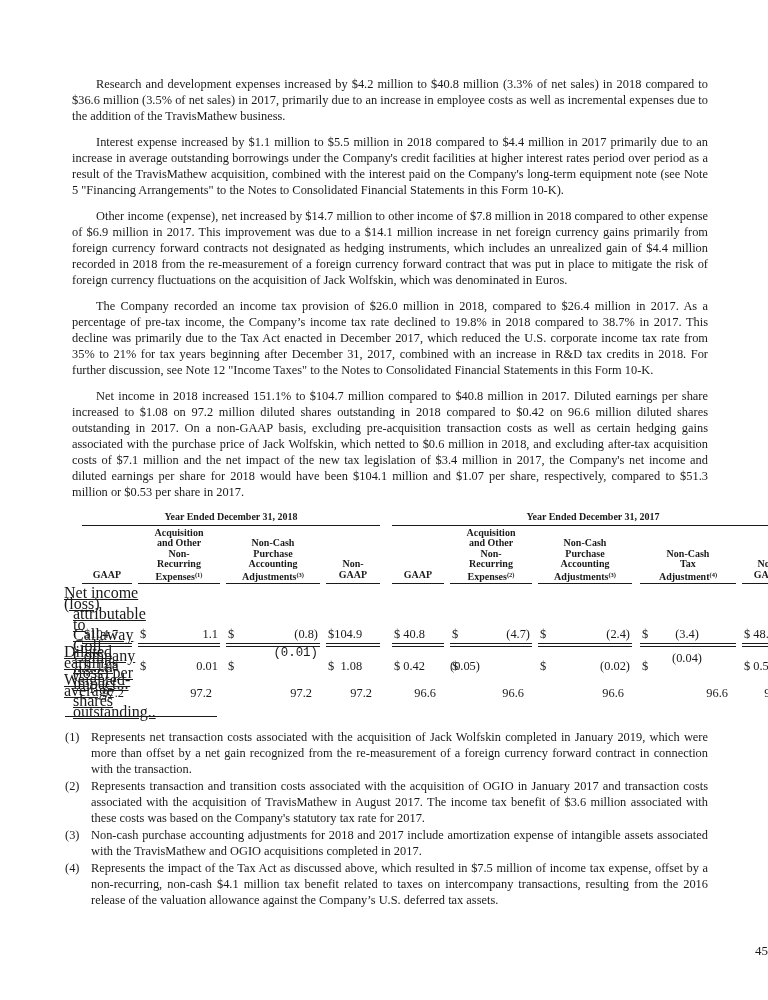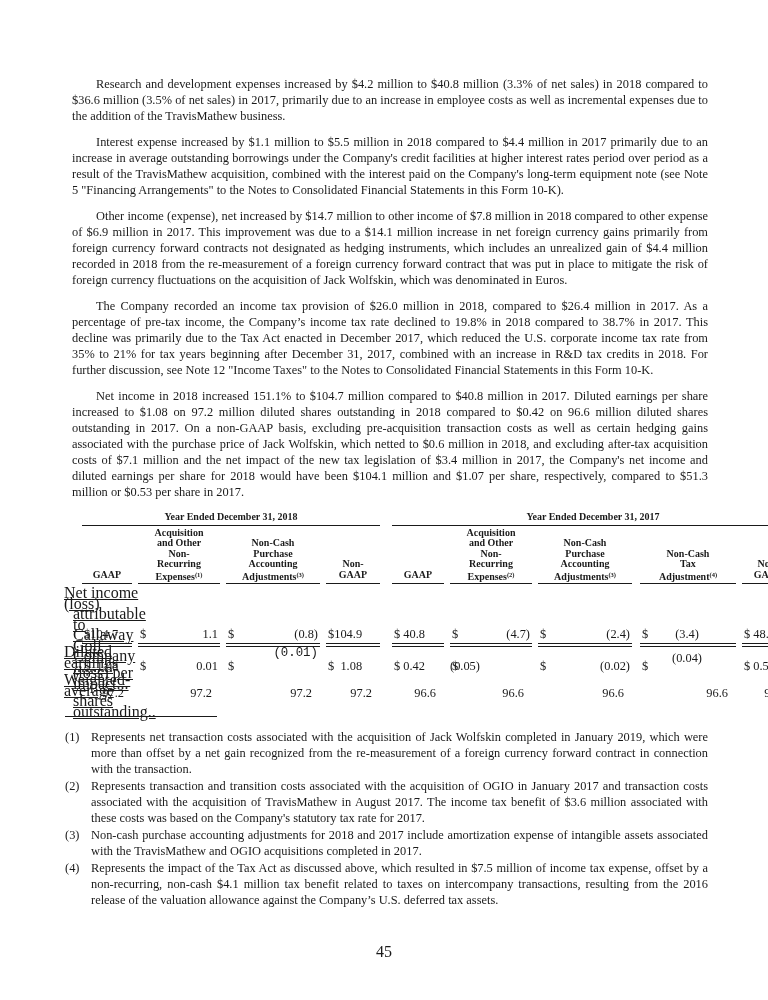--- a/index.html
+++ b/index.html
@@ -18,21 +18,21 @@
     .hline { position: absolute; border-top: 1.3px solid #1a1a1a; }
     .dline { position: absolute; border-top: 1.2px solid #1a1a1a; border-bottom: 1.2px solid #1a1a1a; height: 1.5px; }
     .rowlabel { position: absolute; left: -8px; width: 82px; font-size: 16px; line-height: 10.5px; color: #1a1a1a; text-decoration: underline; }
     .rowlabel .ind { padding-left: 9px; display: block; }
     .cell { position: absolute; font-size: 12.4px; line-height: 14px; }
     .cur { position: absolute; font-size: 12.4px; line-height: 14px; }
     .fn-rule { width: 152px; border-top: 1px solid #1a1a1a; margin: 6px 0 12px -7px; }
     .fn { display: flex; margin: 0 0 1px -7px; text-align: justify; }
     .fn-num { width: 26px; flex: none; }
     .fn-text { flex: 1; }
-    .pagenum { position: absolute; left: 0; right: 0; top: 943px; text-align: center; font-family: "Liberation Serif", "DejaVu Serif", serif; font-size: 16px; color: #1a1a1a; }
+    .pagenum { position: absolute; left: 0; right: 0; top: 943px; text-align: right; font-family: "Liberation Serif", "DejaVu Serif", serif; font-size: 13px; color: #1a1a1a; }
   </style>
 </head>
 <body>
 
 <div class="page">
   <p class="para">Research and development expenses increased by $4.2 million to $40.8 million (3.3% of net sales) in 2018 compared to $36.6 million (3.5% of net sales) in 2017, primarily due to an increase in employee costs as well as incremental expenses due to the addition of the TravisMathew business.</p>
   <p class="para">Interest expense increased by $1.1 million to $5.5 million in 2018 compared to $4.4 million in 2017 primarily due to an increase in average outstanding borrowings under the Company's credit facilities at higher interest rates period over period as a result of the TravisMathew acquisition, combined with the interest paid on the Company's long-term equipment note (see Note 5 "Financing Arrangements" to the Notes to Consolidated Financial Statements in this Form 10-K).</p>
   <p class="para">Other income (expense), net increased by $14.7 million to other income of $7.8 million in 2018 compared to other expense of $6.9 million in 2017.  This improvement was due to a $14.1 million increase in net foreign currency gains primarily from foreign currency forward contracts not designated as hedging instruments, which includes an unrealized gain of $4.4 million recorded in 2018 from the re-measurement of a foreign currency forward contract that was put in place to mitigate the risk of foreign currency fluctuations on the acquisition of Jack Wolfskin, which was denominated in Euros.</p>
   <p class="para">The Company recorded an income tax provision of $26.0 million in 2018, compared to $26.4 million in 2017.  As a percentage of pre-tax income, the Company’s income tax rate declined to 19.8% in 2018 compared to 38.7% in 2017. This decline was primarily due to the Tax Act enacted in December 2017, which reduced the U.S. corporate income tax rate from 35% to 21% for tax years beginning after December 31, 2017, combined with an increase in R&amp;D tax credits in 2018. For further discussion, see Note 12 "Income Taxes" to the Notes to Consolidated Financial Statements in this Form 10-K.</p>
   <p class="para">Net income in 2018 increased 151.1% to $104.7 million compared to $40.8 million in 2017. Diluted earnings per share increased to $1.08 on 97.2 million diluted shares outstanding in 2018 compared to $0.42 on 96.6 million diluted shares outstanding in 2017. On a non-GAAP basis, excluding pre-acquisition transaction costs as well as certain hedging gains associated with the purchase price of Jack Wolfskin, which netted to $0.6 million in 2018, and excluding after-tax acquisition costs of $7.1 million and the net impact of the new tax legislation of $3.4 million in 2017, the Company's net income and diluted earnings per share for 2018 would have been $104.1 million and $1.07 per share, respectively, compared to $51.3 million or $0.53 per share in 2017.</p>

